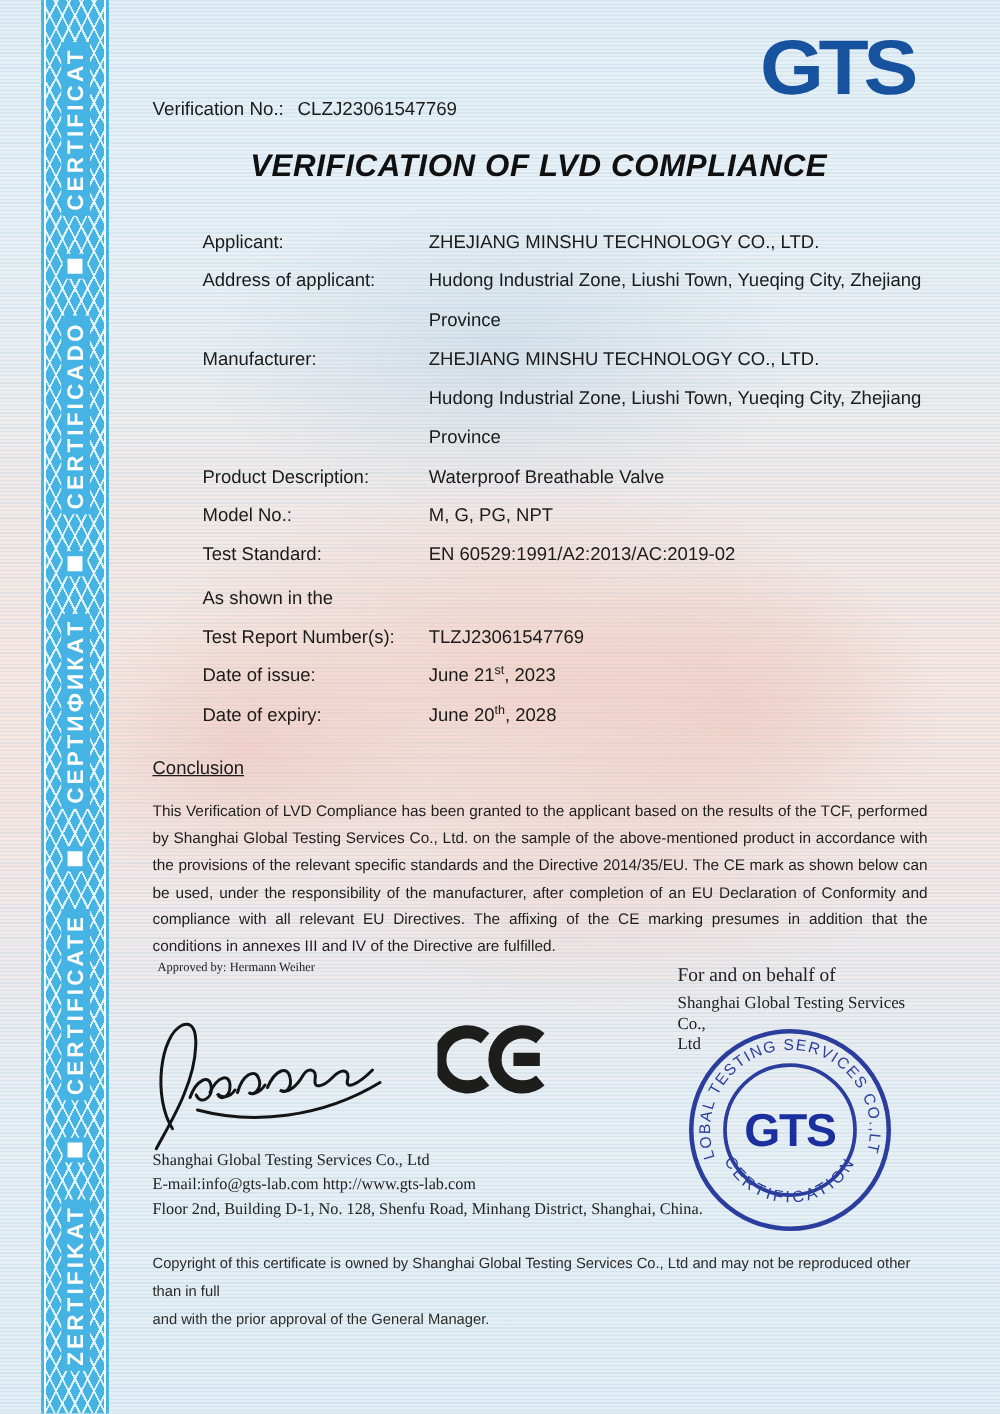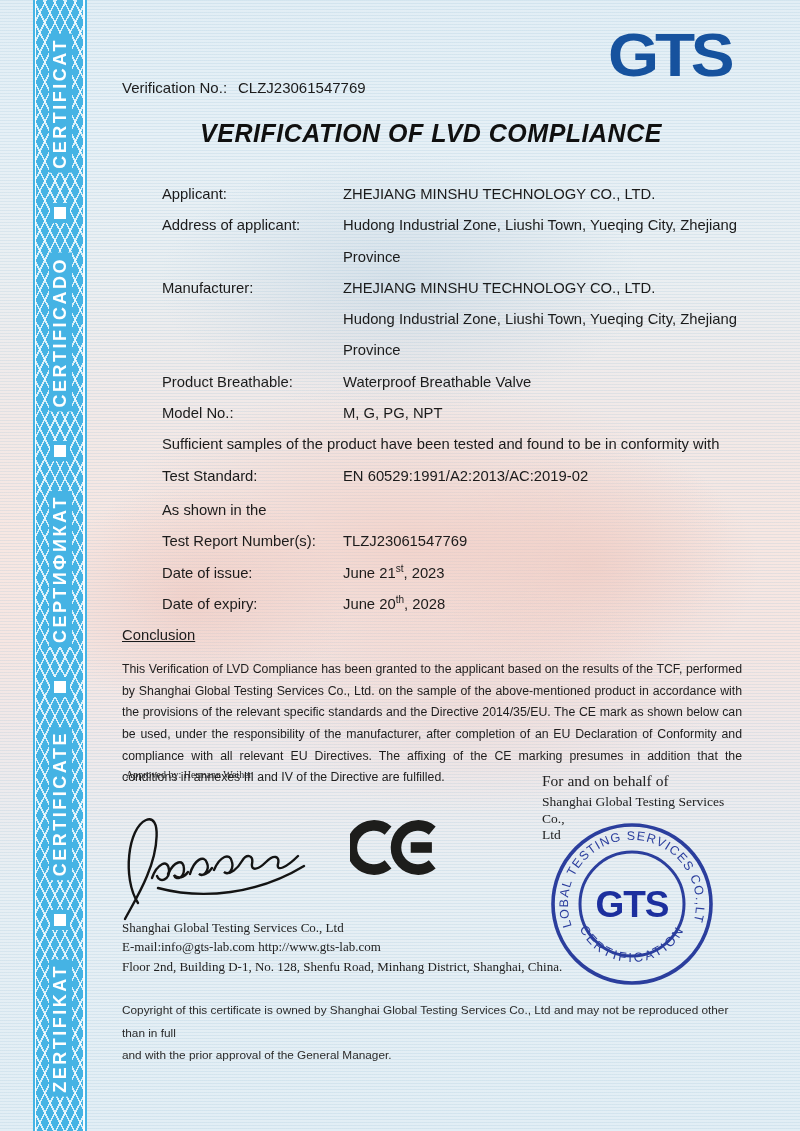--- a/index.html
+++ b/index.html
@@ -34,21 +34,21 @@
   .title{position:absolute;left:122px;right:60px;top:119px;text-align:center;
     font-size:25px;font-weight:bold;font-style:italic;letter-spacing:.5px;color:#101010;}
   
   .fields{position:absolute;left:122px;right:58px;top:184px;}
   .row{display:flex;min-height:31.3px;align-items:flex-start;font-size:14.8px;line-height:20px;margin-left:40px;}
   .row .flabel{width:181px;flex:0 0 181px;}
   .row.full .flabel{width:auto;flex:1;}
   .row .fvalue{flex:1;}
   .row.gap{margin-top:3px;}
   sup{font-size:10px;vertical-align:super;line-height:0;}
-  .conclusion-h{font-size:14.8px;text-decoration:underline;margin-top:2px;min-height:26px;}
+  .conclusion-h{font-size:14.8px;text-decoration:underline;margin-top:13px;min-height:26px;}
   .conclusion-p{font-size:12.3px;line-height:21.6px;text-align:justify;margin-top:6px;color:#1e1e1e;}
   
   .approved{position:absolute;left:126px;top:769px;font-family:"Liberation Serif",serif;font-size:10px;color:#222;}
   .behalf{position:absolute;left:542px;top:772px;width:200px;font-family:"Liberation Serif",serif;color:#222;}
   .behalf .b1{font-size:15.5px;margin-bottom:4px;}
   .behalf .b2{font-size:13.5px;line-height:16.5px;}
   .signature{position:absolute;left:108px;top:806px;}
   .ce{position:absolute;left:350px;top:818px;}
   .stamp{position:absolute;left:546px;top:818px;}
   .footer{position:absolute;left:122px;top:918px;font-family:"Liberation Serif",serif;
@@ -102,29 +102,26 @@
     </div>
     <div class="row">
       <div class="flabel"></div>
       <div class="fvalue">Hudong Industrial Zone, Liushi Town, Yueqing City, Zhejiang</div>
     </div>
     <div class="row">
       <div class="flabel"></div>
       <div class="fvalue">Province</div>
     </div>
     <div class="row">
-      <div class="flabel">Product Breathable:</div>
+      <div class="flabel">Product Description:</div>
       <div class="fvalue">Waterproof Breathable Valve</div>
     </div>
     <div class="row">
       <div class="flabel">Model No.:</div>
       <div class="fvalue">M, G, PG, NPT</div>
-    </div>
-    <div class="row full">
-      <div class="flabel">Sufficient samples of the product have been tested and found to be in conformity with</div>
     </div>
     <div class="row">
       <div class="flabel">Test Standard:</div>
       <div class="fvalue">EN 60529:1991/A2:2013/AC:2019-02</div>
     </div>
     <div class="row full gap">
       <div class="flabel">As shown in the</div>
     </div>
     <div class="row">
       <div class="flabel">Test Report Number(s):</div>

